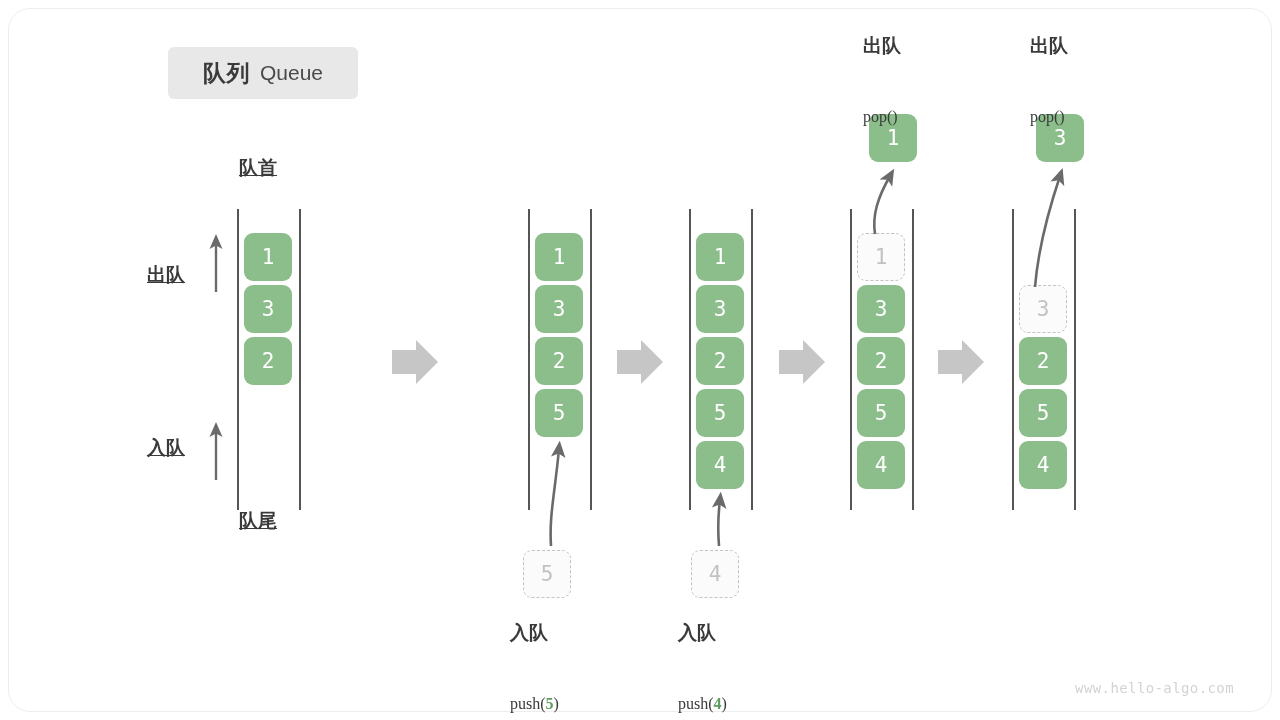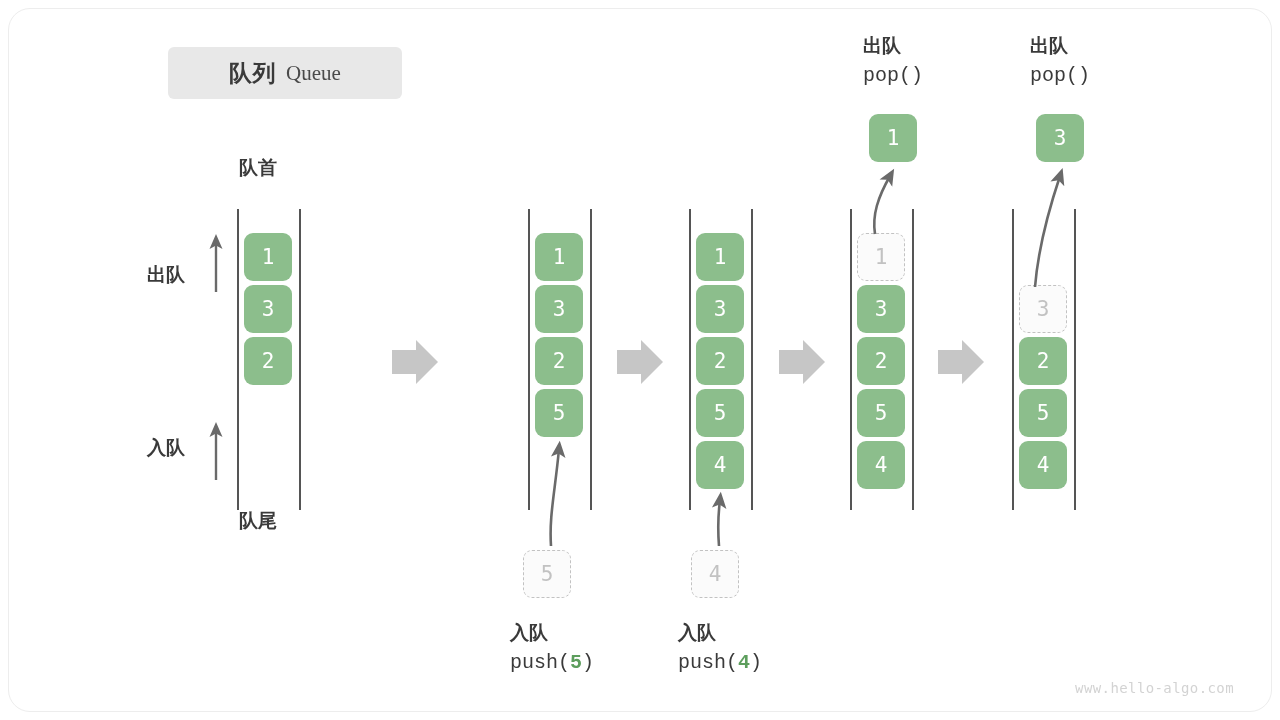--- a/index.html
+++ b/index.html
@@ -30,65 +30,67 @@
     border: 1px solid #ededed;
     border-radius: 22px;
     box-sizing: border-box;
   }
 
   
   .title-badge {
     position: absolute;
     left: 168px;
     top: 47px;
-    width: 234px;
+    width: 190px;
     height: 52px;
     background: #e8e8e8;
     border-radius: 6px;
     display: flex;
     align-items: center;
     justify-content: center;
     gap: 10px;
   }
   .title-cn {
     font-size: 23px;
     font-weight: bold;
     color: #3a3a3a;
     letter-spacing: 0.5px;
   }
   .title-en {
-    font-family: Liberation Serif, serif;
+    font-family: Liberation Sans, sans-serif;
     font-size: 21px;
     color: #4a4a4a;
   }
 
   
   .cn-label {
     position: absolute;
     font-size: 19px;
     font-weight: bold;
     color: #3a3a3a;
     white-space: nowrap;
+    text-decoration: underline;
   }
   .op-label {
     position: absolute;
     white-space: nowrap;
     text-align: left;
   }
   .op-cn {
     font-size: 19px;
     font-weight: bold;
     color: #3a3a3a;
     line-height: 30px;
   }
   .op-code {
-    font-family: Liberation Mono, monospace;
-    font-size: 20px;
+    font-family: Liberation Serif, serif;
+    font-size: 16px;
     color: #3a3a3a;
     line-height: 30px;
+    margin-top: 41px;
   }
   .arg-green { color: #5d9e5d; font-weight: bold; }
 
   
   .rail {
     position: absolute;
     width: 1.6px;
     background: #555555;
   }
 

